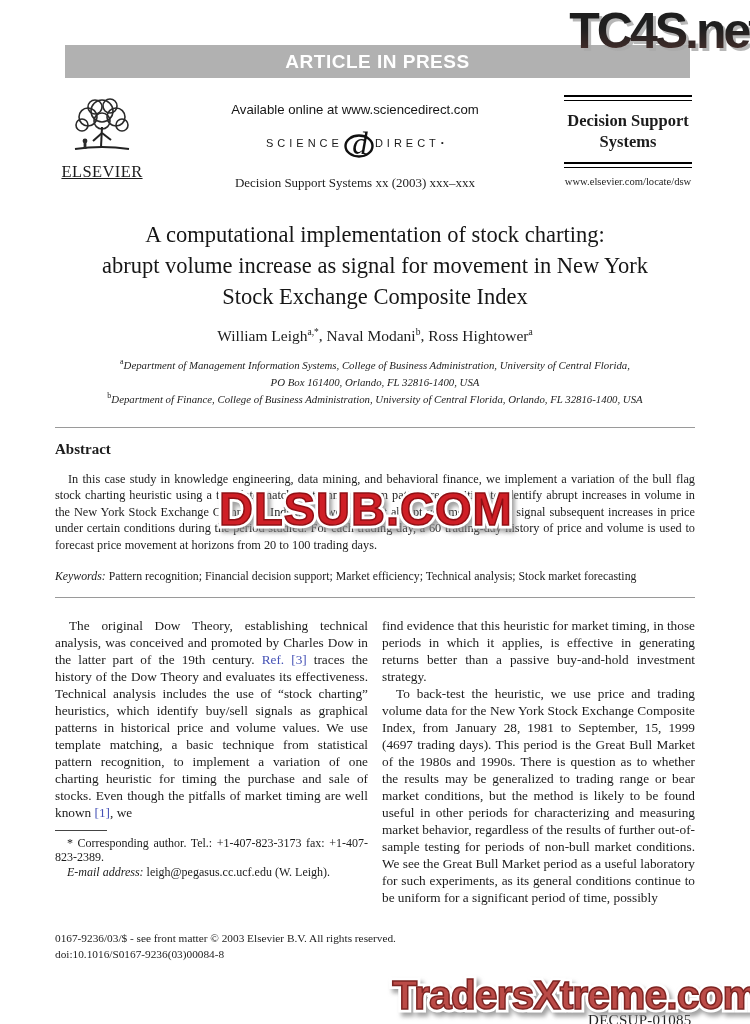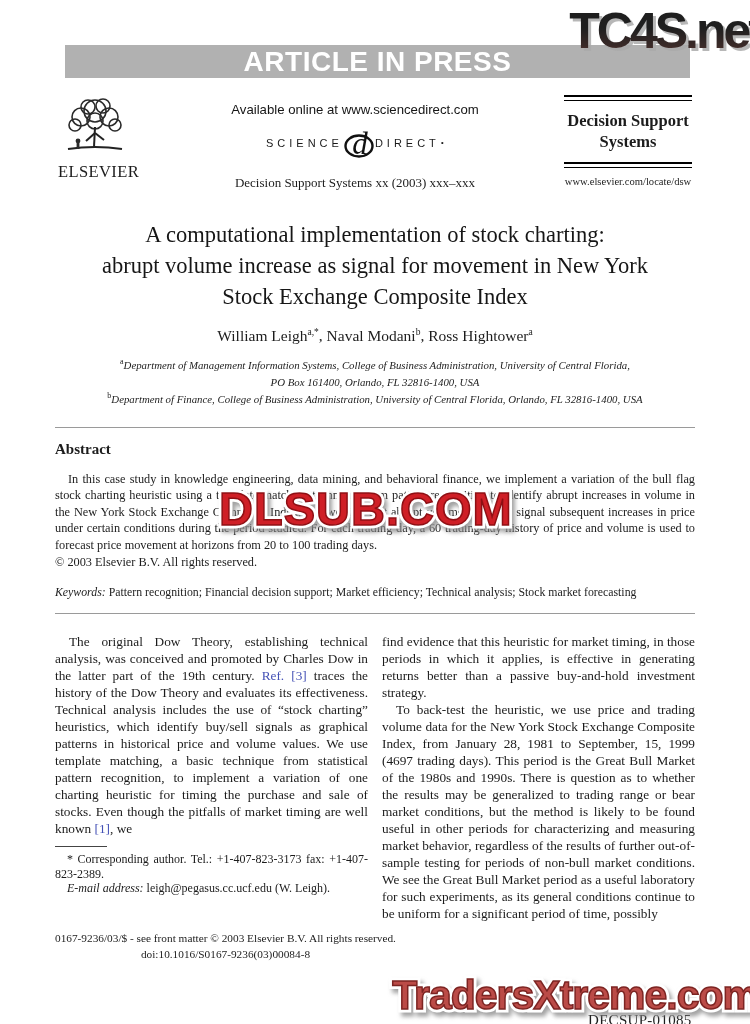--- a/index.html
+++ b/index.html
@@ -16,26 +16,26 @@
   .wm-stack .wm-back{position:absolute;left:0;top:0;color:#fff;-webkit-text-stroke:7px #fff;
       filter:drop-shadow(3px 4px 2px rgba(140,140,140,.8));}
   .wm-stack .wm-front{position:relative;}
   .wm-dlsub{left:219px;top:481px;font-size:47px;letter-spacing:1px;}
   .wm-dlsub .wm-front{color:#cf1f26;-webkit-text-stroke:1.5px #8e0f14;}
   .wm-traders{left:auto;right:-8px;top:972px;font-size:41px;letter-spacing:-1px;}
   .wm-traders .wm-front{color:#bb4b47;-webkit-text-stroke:1.5px #7c2422;}
 
   
   .banner{margin:45px 60px 0 65px;height:33px;background:#b1b1b1;color:#fff;
-      font-family:"Liberation Sans",sans-serif;font-weight:bold;font-size:28px;
+      font-family:"Liberation Sans",sans-serif;font-weight:bold;font-size:19px;
       letter-spacing:.5px;text-align:center;line-height:33px;}
 
   
   .header-row{display:flex;margin:17px 58px 0 58px;align-items:flex-start;}
-  .elsevier{width:88px;}
+  .elsevier{width:88px;text-align:center;text-decoration:underline;}
   .elsevier-label{font-size:16.5px;letter-spacing:.4px;margin-top:1px;}
   .header-center{flex:1;padding-top:7px;text-align:center;}
   .avail{font-family:"Liberation Sans",sans-serif;font-size:13.2px;color:#151515;}
   .sd-logo{margin-top:8px;display:flex;justify-content:center;align-items:center;}
   .sd-word{font-family:"Liberation Sans",sans-serif;font-weight:normal;font-size:11px;
       letter-spacing:4px;color:#1a1a1a;}
   .sd-dot{font-size:9px;vertical-align:6px;margin-left:1px;}
   .citation{margin-top:14px;font-size:13px;}
   .journal-box{width:128px;}
   .dbl-rule{height:3px;border-top:2.5px solid #000;border-bottom:1px solid #000;}
@@ -65,21 +65,21 @@
   .sec-h{font-weight:bold;font-size:13.4px;margin:1px 0 15px;text-align:left;}
   .col p{margin:0;}
   .indent{text-indent:14px;}
   .ref-link{color:#4350b5;}
 
   
   .fn-rule{width:52px;border:none;border-top:1px solid #444;margin:9px 0 5px;}
   .footnote p{margin:0;font-size:12px;line-height:14.6px;text-align:justify;text-indent:12px;}
   .em-label{font-style:italic;}
 
-  .bottom-matter{position:absolute;left:55px;top:930px;font-size:11.3px;line-height:16px;text-align:center;}
+  .bottom-matter{position:absolute;left:55px;top:930px;font-size:11.3px;line-height:16px;}
   .bottom-matter p{margin:0;}
   .decsup{position:absolute;left:588px;top:1012px;font-size:15px;letter-spacing:.3px;}
 </style>
 </head>
 <body>
 
 <div class="page">
 
   <div class="wm-tc4s">TC4S.net</div>
 
@@ -151,21 +151,20 @@
   <div class="affils">
     <div><sup>a</sup><span>Department of Management Information Systems, College of Business Administration, University of Central Florida,</span></div>
     <div>PO Box 161400, Orlando, FL 32816-1400, USA</div>
     <div><sup>b</sup><span>Department of Finance, College of Business Administration, University of Central Florida, Orlando, FL 32816-1400, USA</span></div>
   </div>
 
   <hr class="rule">
 
   <div class="abstract-h">Abstract</div>
   <p class="abstract-p">In this case study in knowledge engineering, data mining, and behavioral finance, we implement a variation of the bull flag stock charting heuristic using a template matching technique from pattern recognition to identify abrupt increases in volume in the New York Stock Exchange Composite Index, and we find that abrupt volume increases signal subsequent increases in price under certain conditions during the period studied. For each trading day, a 60 trading-day history of price and volume is used to forecast price movement at horizons from 20 to 100 trading days.</p>
-  <p class="abstract-copy">© 2003 Elsevier B.V. All rights reserved.</p>
 
   <div class="keywords">
     <span class="kw-label">Keywords:</span><span> Pattern recognition; Financial decision support; Market efficiency; Technical analysis; Stock market forecasting</span>
   </div>
 
   <hr class="rule rule2">
 
   <div class="columns">
 
     <div class="col">

